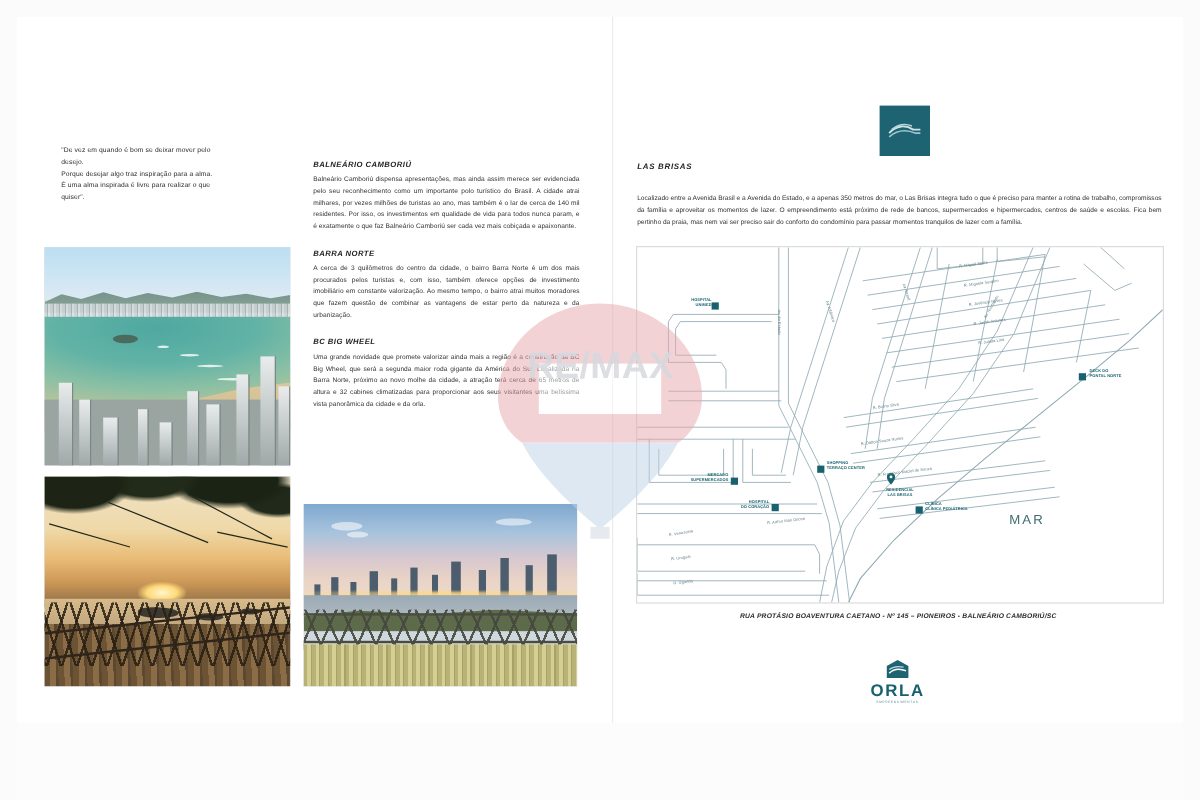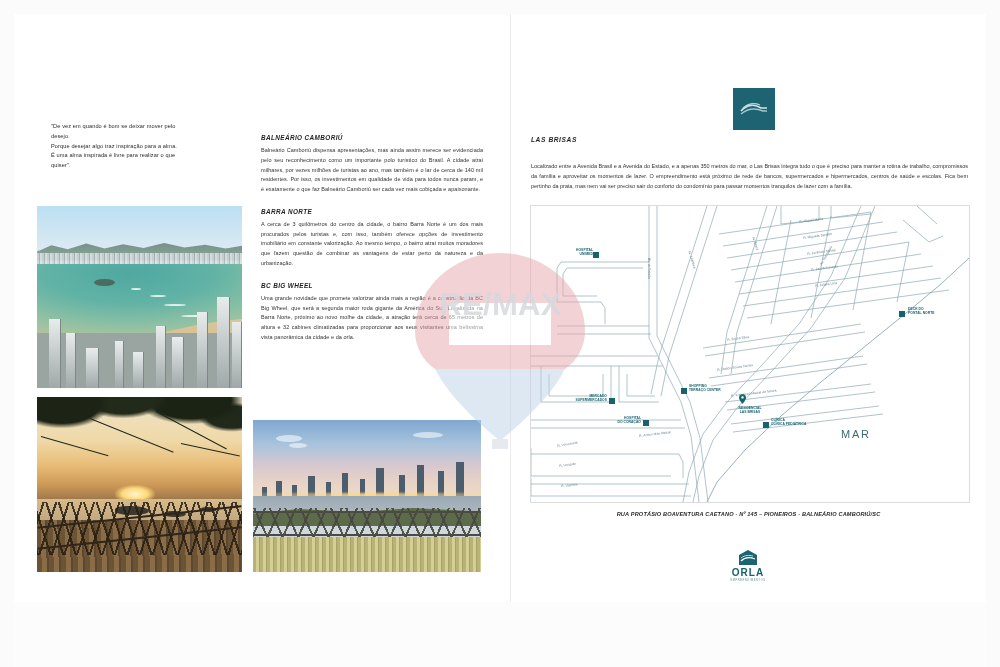--- a/index.html
+++ b/index.html
@@ -163,21 +163,21 @@
 
   #map-caption{
     position:absolute;left:0;top:497px;width:475px;text-align:center;
     font-style:italic;font-weight:700;font-size:5.6px;color:#2a2a2a;letter-spacing:.03em;
   }
 
   #orla-logo{
     position:absolute;left:198px;top:536px;width:78px;height:38px;
     display:flex;flex-direction:column;align-items:center;justify-content:flex-start;
   }
-  #orla-word{font-size:10px;font-weight:700;color:#16616d;letter-spacing:.1em;margin-top:1px;}
+  #orla-word{font-size:14px;font-weight:700;color:#16616d;letter-spacing:.1em;margin-top:1px;}
   #orla-sub{font-size:2.6px;color:#5c8d93;letter-spacing:.22em;margin-top:1px;}
 
   
   #watermark{
     position:absolute;left:393px;top:243px;width:215px;height:215px;
     opacity:.5;pointer-events:none;
   }
   #wm-text{
     position:absolute;left:398px;top:287px;width:205px;text-align:center;
     font-size:31px;font-weight:700;color:#d6d9de;letter-spacing:.01em;

